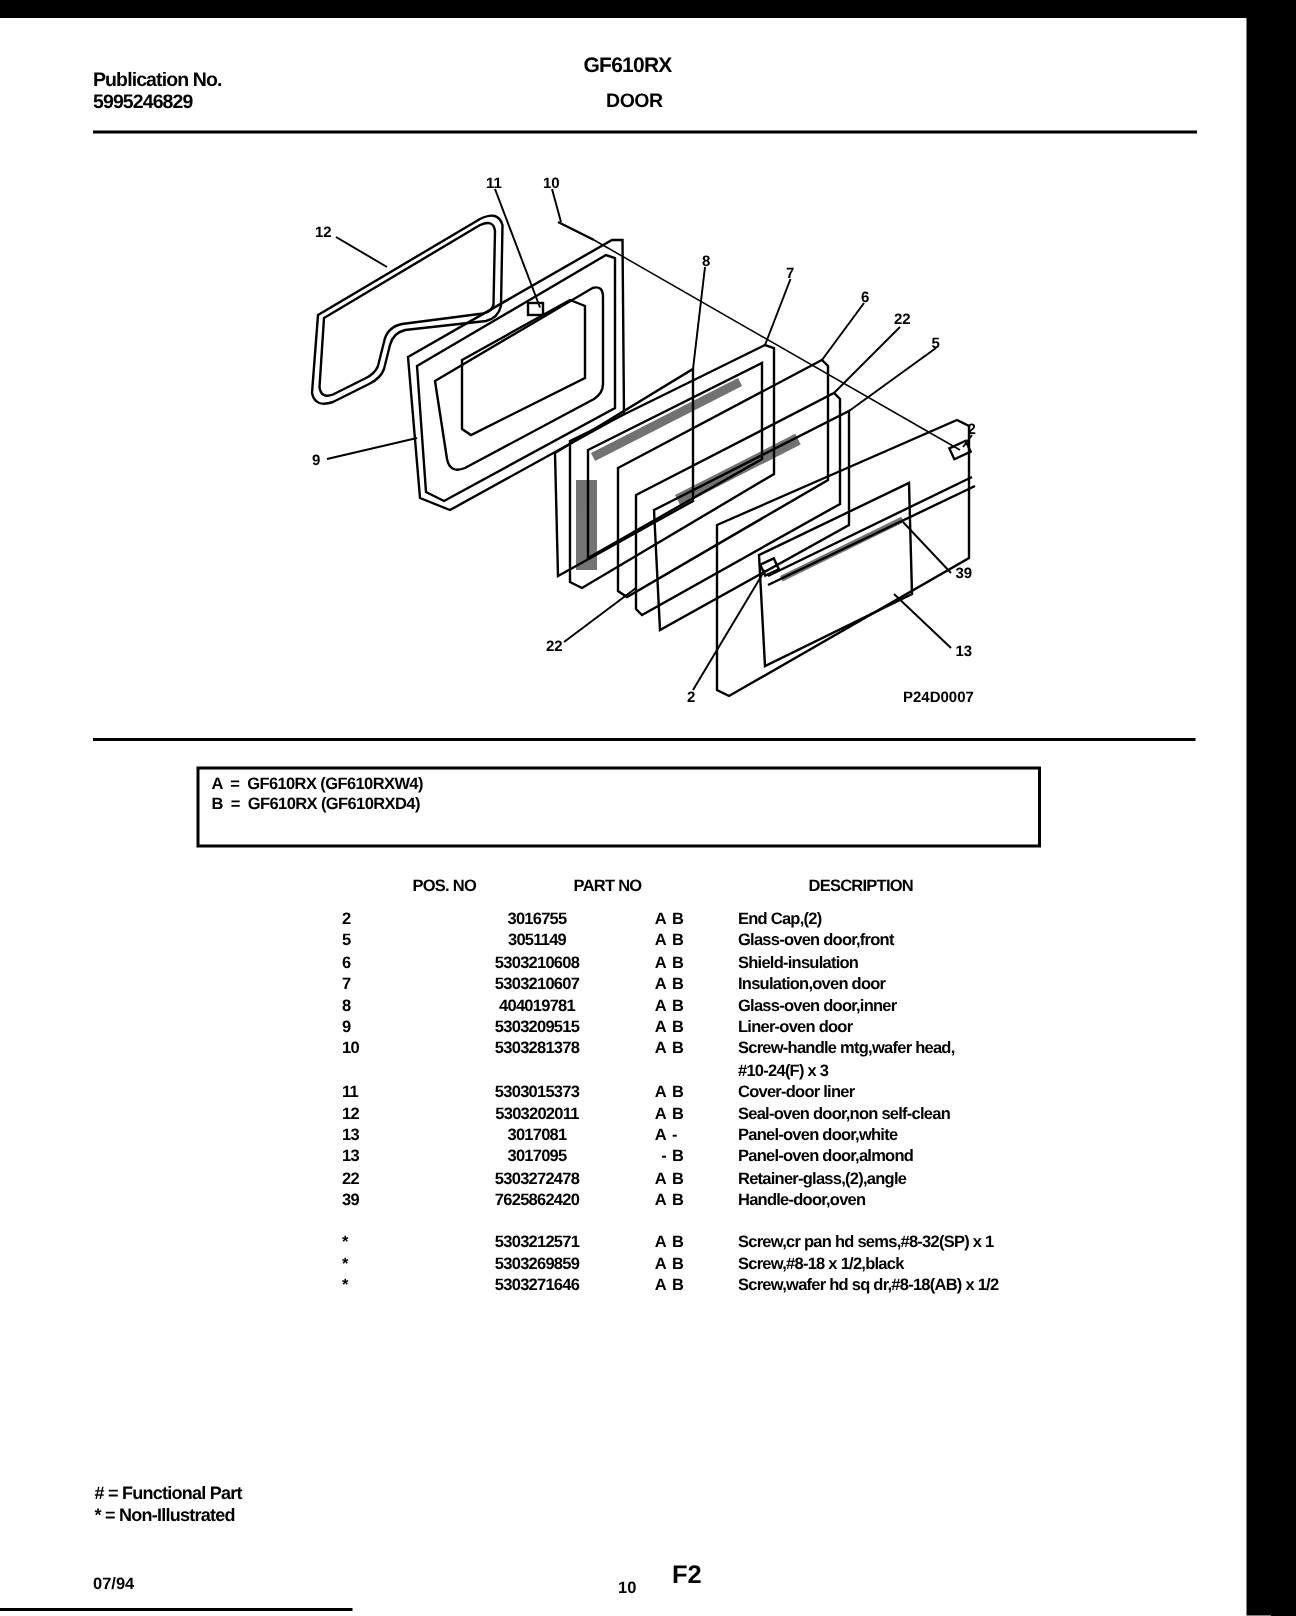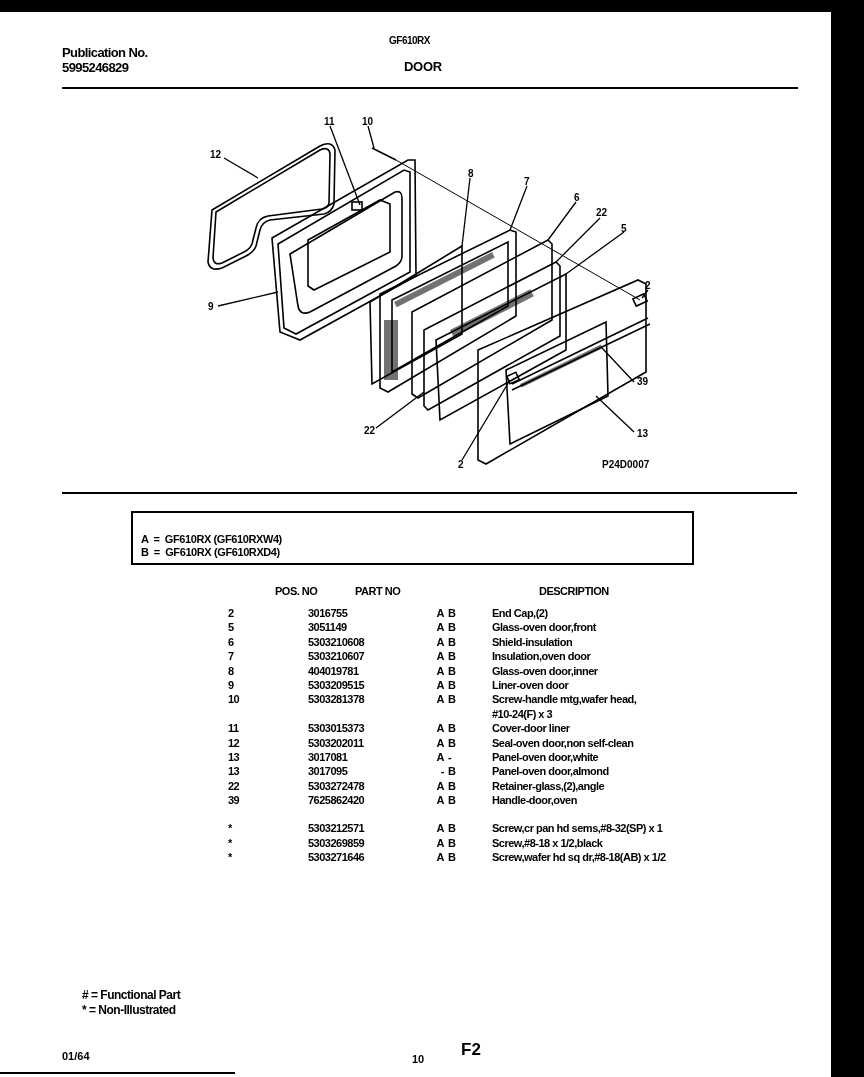--- a/index.html
+++ b/index.html
@@ -4,44 +4,44 @@
 <style>
   html, body { margin: 0; padding: 0; background: #ffffff; }
   body {
     width: 864px; height: 1077px; position: relative; overflow: hidden;
     font-family: "Liberation Sans", "DejaVu Sans", sans-serif;
     color: #000; font-weight: bold;
   }
   .scan-top { position: absolute; left: 0; top: 0; width: 864px; height: 12px; background: #000; }
   .scan-right { position: absolute; left: 831px; top: 0; width: 33px; height: 1077px; background: #000; }
   .hdr-left { position: absolute; left: 62px; top: 33px; font-size: 13px; line-height: 15px; letter-spacing: -0.6px; margin-top: 12px; }
-  .hdr-model { position: absolute; left: 389px; top: 35px; font-size: 10px; letter-spacing: -0.5px; }
+  .hdr-model { position: absolute; left: 389px; top: 35px; font-size: 14px; letter-spacing: -0.5px; }
   .hdr-section { position: absolute; left: 404px; top: 59px; font-size: 13px; letter-spacing: -0.3px; }
   .rule { position: absolute; background: #000; }
   .diagram { position: absolute; left: 180px; top: 110px; width: 500px; height: 370px; }
   .diagram svg { width: 100%; height: 100%; }
   .diagram text { font-family: "Liberation Sans", sans-serif; font-weight: bold; font-size: 10px; }
   .legend-box {
     position: absolute; left: 131px; top: 511px; width: 563px; height: 54px;
-    border: 2px solid #000; box-sizing: border-box; padding: 20px 8px;
+    border: 2px solid #000; box-sizing: border-box; padding: 4px 8px;
     font-size: 11px; line-height: 13px; letter-spacing: -0.4px;
   }
   .tbl { position: absolute; left: 228px; top: 584px; width: 480px; font-size: 11px; letter-spacing: -0.5px; }
   .trow { display: flex; height: 14.4px; line-height: 14.4px; }
   .trow.head { height: 22px; line-height: 14px; margin-left: 47px; }
   .c-pos { width: 80px; }
-  .c-part { width: 100px; text-align: left; }
+  .c-part { width: 100px; text-align: center; }
   .c-a { width: 40px; text-align: right; padding-right: 4px; box-sizing: border-box; }
   .c-b { width: 26px; text-align: left; }
   .c-desc { flex: 1; padding-left: 18px; white-space: pre; }
   .trow.gap { height: 14px; }
-  .notes { position: absolute; left: 63px; top: 988px; font-size: 12px; line-height: 15px; letter-spacing: -0.5px; margin-left: 19px; }
+  .notes { position: absolute; left: 63px; top: 988px; font-size: 12px; line-height: 15px; letter-spacing: -0.5px; }
   .foot-date { position: absolute; left: 62px; top: 1050px; font-size: 11px; }
   .foot-page { position: absolute; left: 412px; top: 1053px; font-size: 11px; }
-  .foot-code { position: absolute; left: 461px; top: 1040px; font-size: 17px; }
+  .foot-code { position: absolute; left: 448px; top: 1040px; font-size: 17px; }
 </style>
 </head>
 <body>
 
 <div class="scan-top"></div>
 <div class="scan-right"></div>
 
 <div class="hdr-left">
   <div>Publication No.</div>
   <div>5995246829</div>
@@ -268,16 +268,16 @@
     <div class="c-b">B</div>
     <div class="c-desc">Screw,wafer hd sq dr,#8-18(AB) x 1/2</div>
   </div>
 </div>
 
 <div class="notes">
   <div># = Functional Part</div>
   <div>* = Non-Illustrated</div>
 </div>
 
-<div class="foot-date">01/64</div>
+<div class="foot-date">07/94</div>
 <div class="foot-page">10</div>
 <div class="foot-code">F2</div>
 <div class="rule" style="left:0; top:1072px; width:235px; height:2px;"></div>
 
 </body></html>

